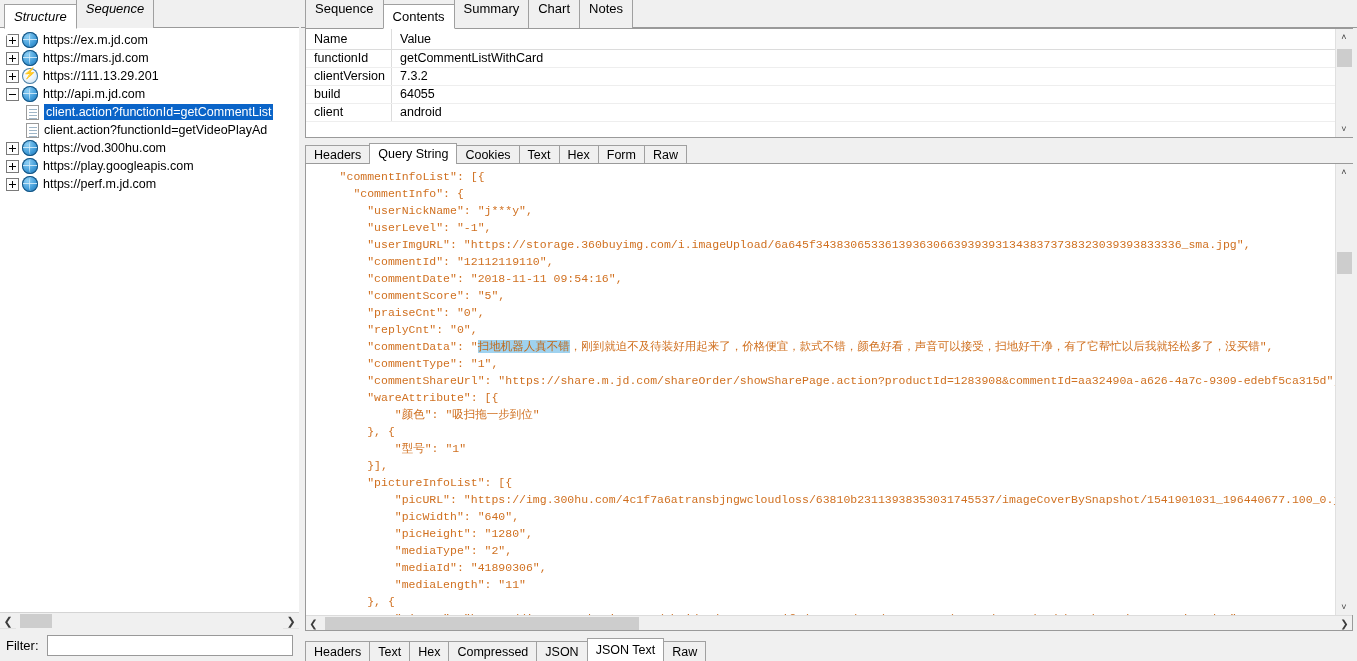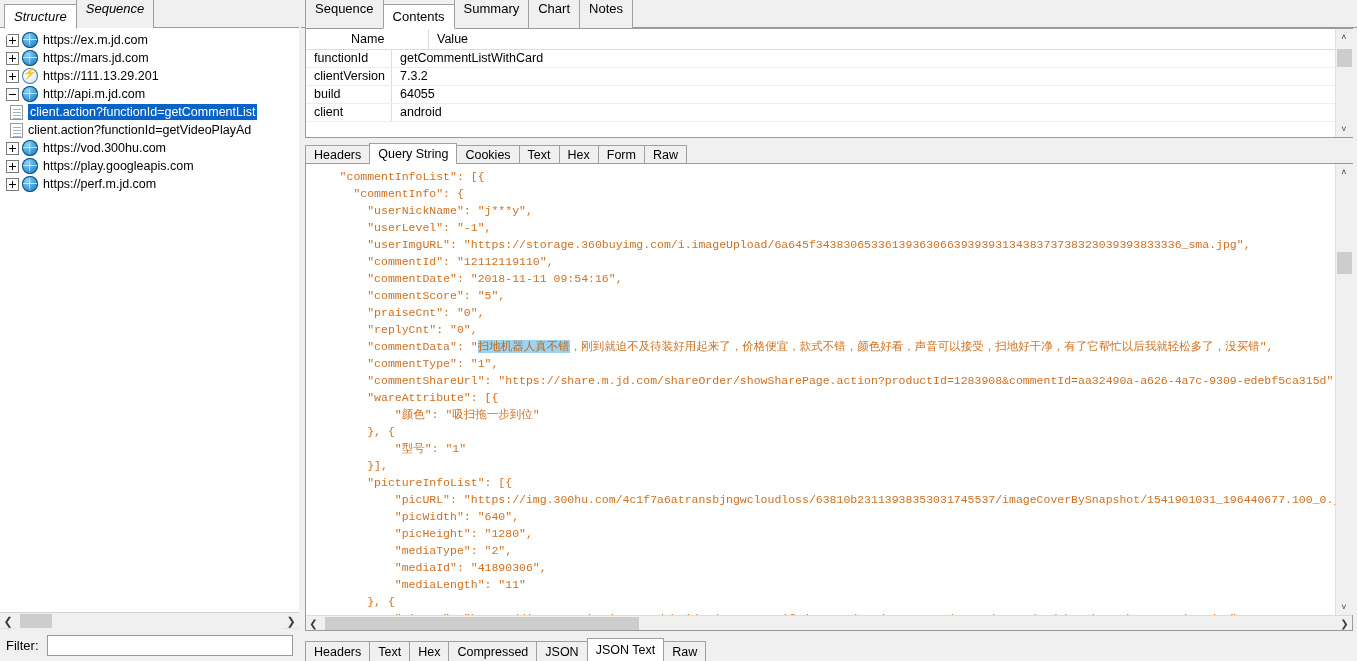--- a/index.html
+++ b/index.html
@@ -117,21 +117,21 @@
     width: 13px; height: 15px; flex: none; margin-right: 5px;
     background: #ffffff; border: 1px solid #9a9a9a;
     position: relative;
   }
   .doc-icon::before {
     content: ""; position: absolute; left: 2px; top: 3px;
     width: 8px; height: 1px; background: #9fb6c8;
     box-shadow: 0 3px 0 #9fb6c8, 0 6px 0 #9fb6c8, 0 9px 0 #9fb6c8;
   }
   .tree-label { color: #000; }
-  .tree-row.child { padding-left: 10px; }
+  .tree-row.child { padding-left: 26px; }
   .tree-row.selected .tree-label {
     background: #0a64c8;
     color: #ffffff;
     padding: 1px 2px;
   }
 
   .hscroll {
     height: 16px; background: #f0f0f0;
     border-top: 1px solid #d4d4d4;
     display: flex; align-items: center;
@@ -182,21 +182,20 @@
     margin: 0 4px 0 5px;
     border: 1px solid #9a9a9a;
     position: relative;
     flex: none;
   }
   .kv-wrap { display: flex; flex: 1; min-height: 0; }
   .kv-table { flex: 1; overflow: hidden; }
   .kv-header {
     display: flex; height: 21px; background: #ffffff;
     border-bottom: 1px solid #dcdcdc;
-    padding-left: 37px;
   }
   .kv-header > div {
     font-size: 12.5px; line-height: 20px; padding-left: 8px;
     color: #000;
   }
   .kv-col-name { width: 86px; border-right: 1px solid #dcdcdc; }
   .kv-col-value { flex: 1; }
   .kv-row { display: flex; height: 18px; border-bottom: 1px solid #eeeeee; }
   .kv-row > div {
     font-size: 12.5px; line-height: 17px; padding-left: 8px; color: #000;

